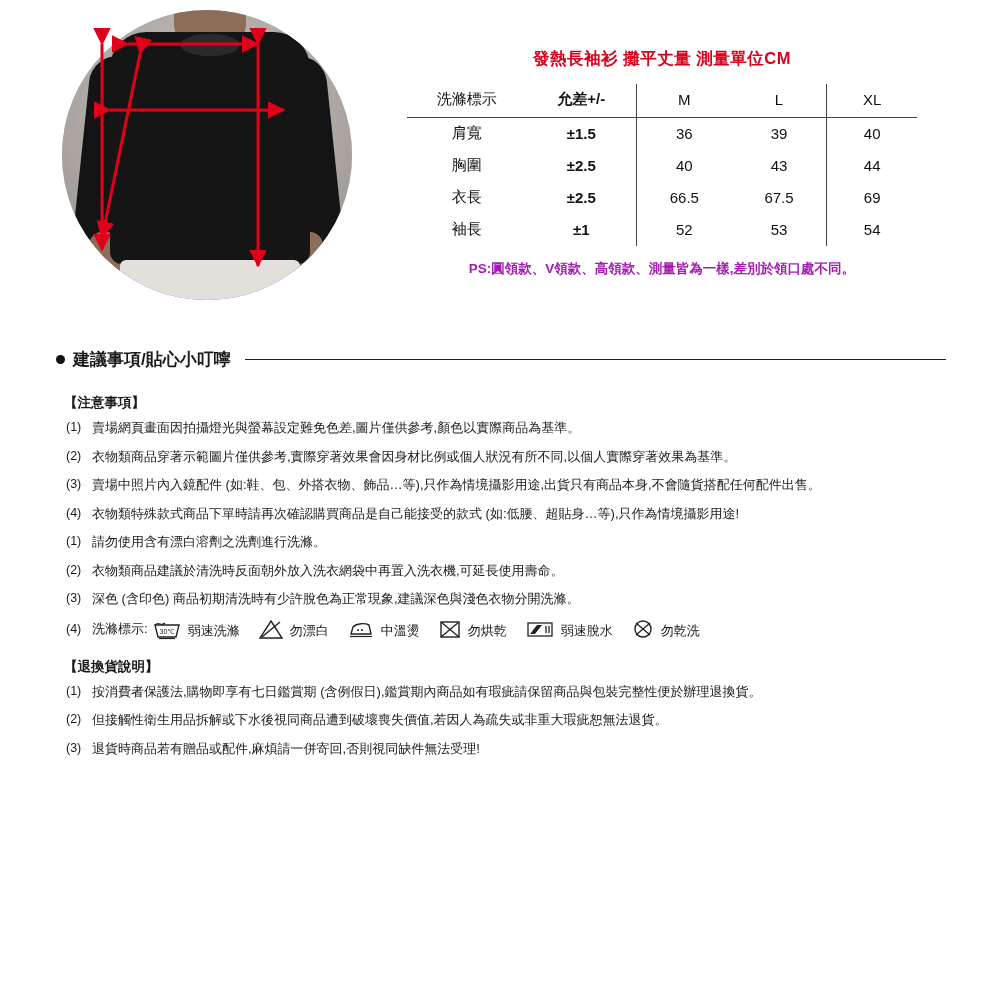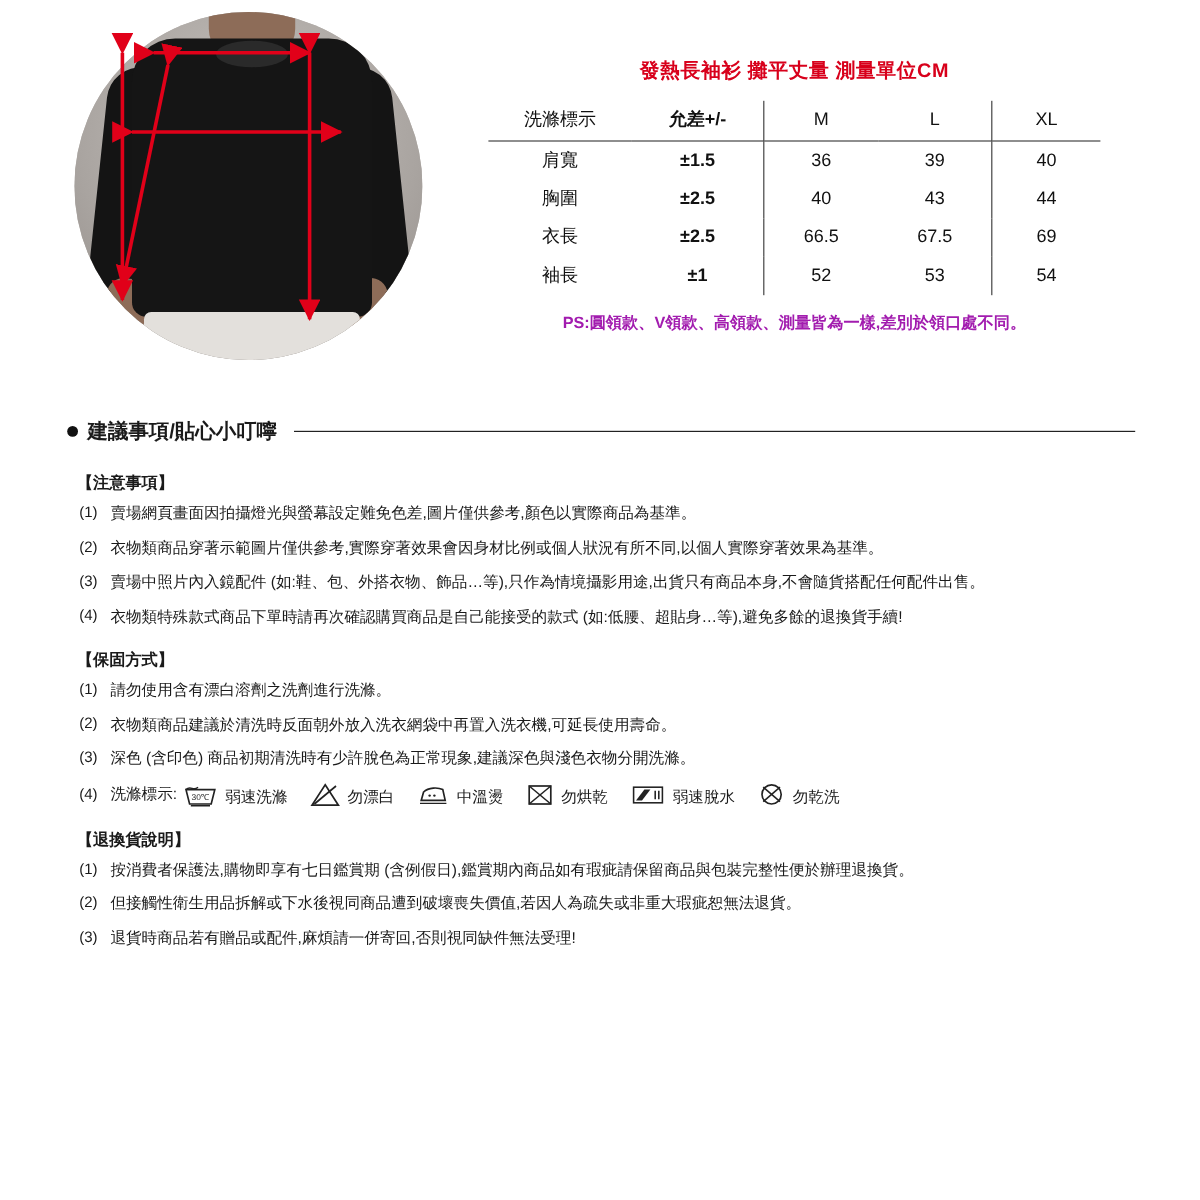--- a/index.html
+++ b/index.html
@@ -354,24 +354,23 @@
   <div class="note-row">
     <span class="note-num">(2)</span>
     <span class="note-text">衣物類商品穿著示範圖片僅供參考,實際穿著效果會因身材比例或個人狀況有所不同,以個人實際穿著效果為基準。</span>
   </div>
   <div class="note-row">
     <span class="note-num">(3)</span>
     <span class="note-text">賣場中照片內入鏡配件 (如:鞋、包、外搭衣物、飾品…等),只作為情境攝影用途,出貨只有商品本身,不會隨貨搭配任何配件出售。</span>
   </div>
   <div class="note-row">
     <span class="note-num">(4)</span>
-    <span class="note-text">衣物類特殊款式商品下單時請再次確認購買商品是自己能接受的款式 (如:低腰、超貼身…等),避免多餘的退換貨手續!</span>
-  </div>
-
-  <div class="group-title">【保固方式】</div>
+    <span class="note-text">衣物類特殊款式商品下單時請再次確認購買商品是自己能接受的款式 (如:低腰、超貼身…等),只作為情境攝影用途!</span>
+  </div>
+
   <div class="note-row">
     <span class="note-num">(1)</span>
     <span class="note-text">請勿使用含有漂白溶劑之洗劑進行洗滌。</span>
   </div>
   <div class="note-row">
     <span class="note-num">(2)</span>
     <span class="note-text">衣物類商品建議於清洗時反面朝外放入洗衣網袋中再置入洗衣機,可延長使用壽命。</span>
   </div>
   <div class="note-row">
     <span class="note-num">(3)</span>

